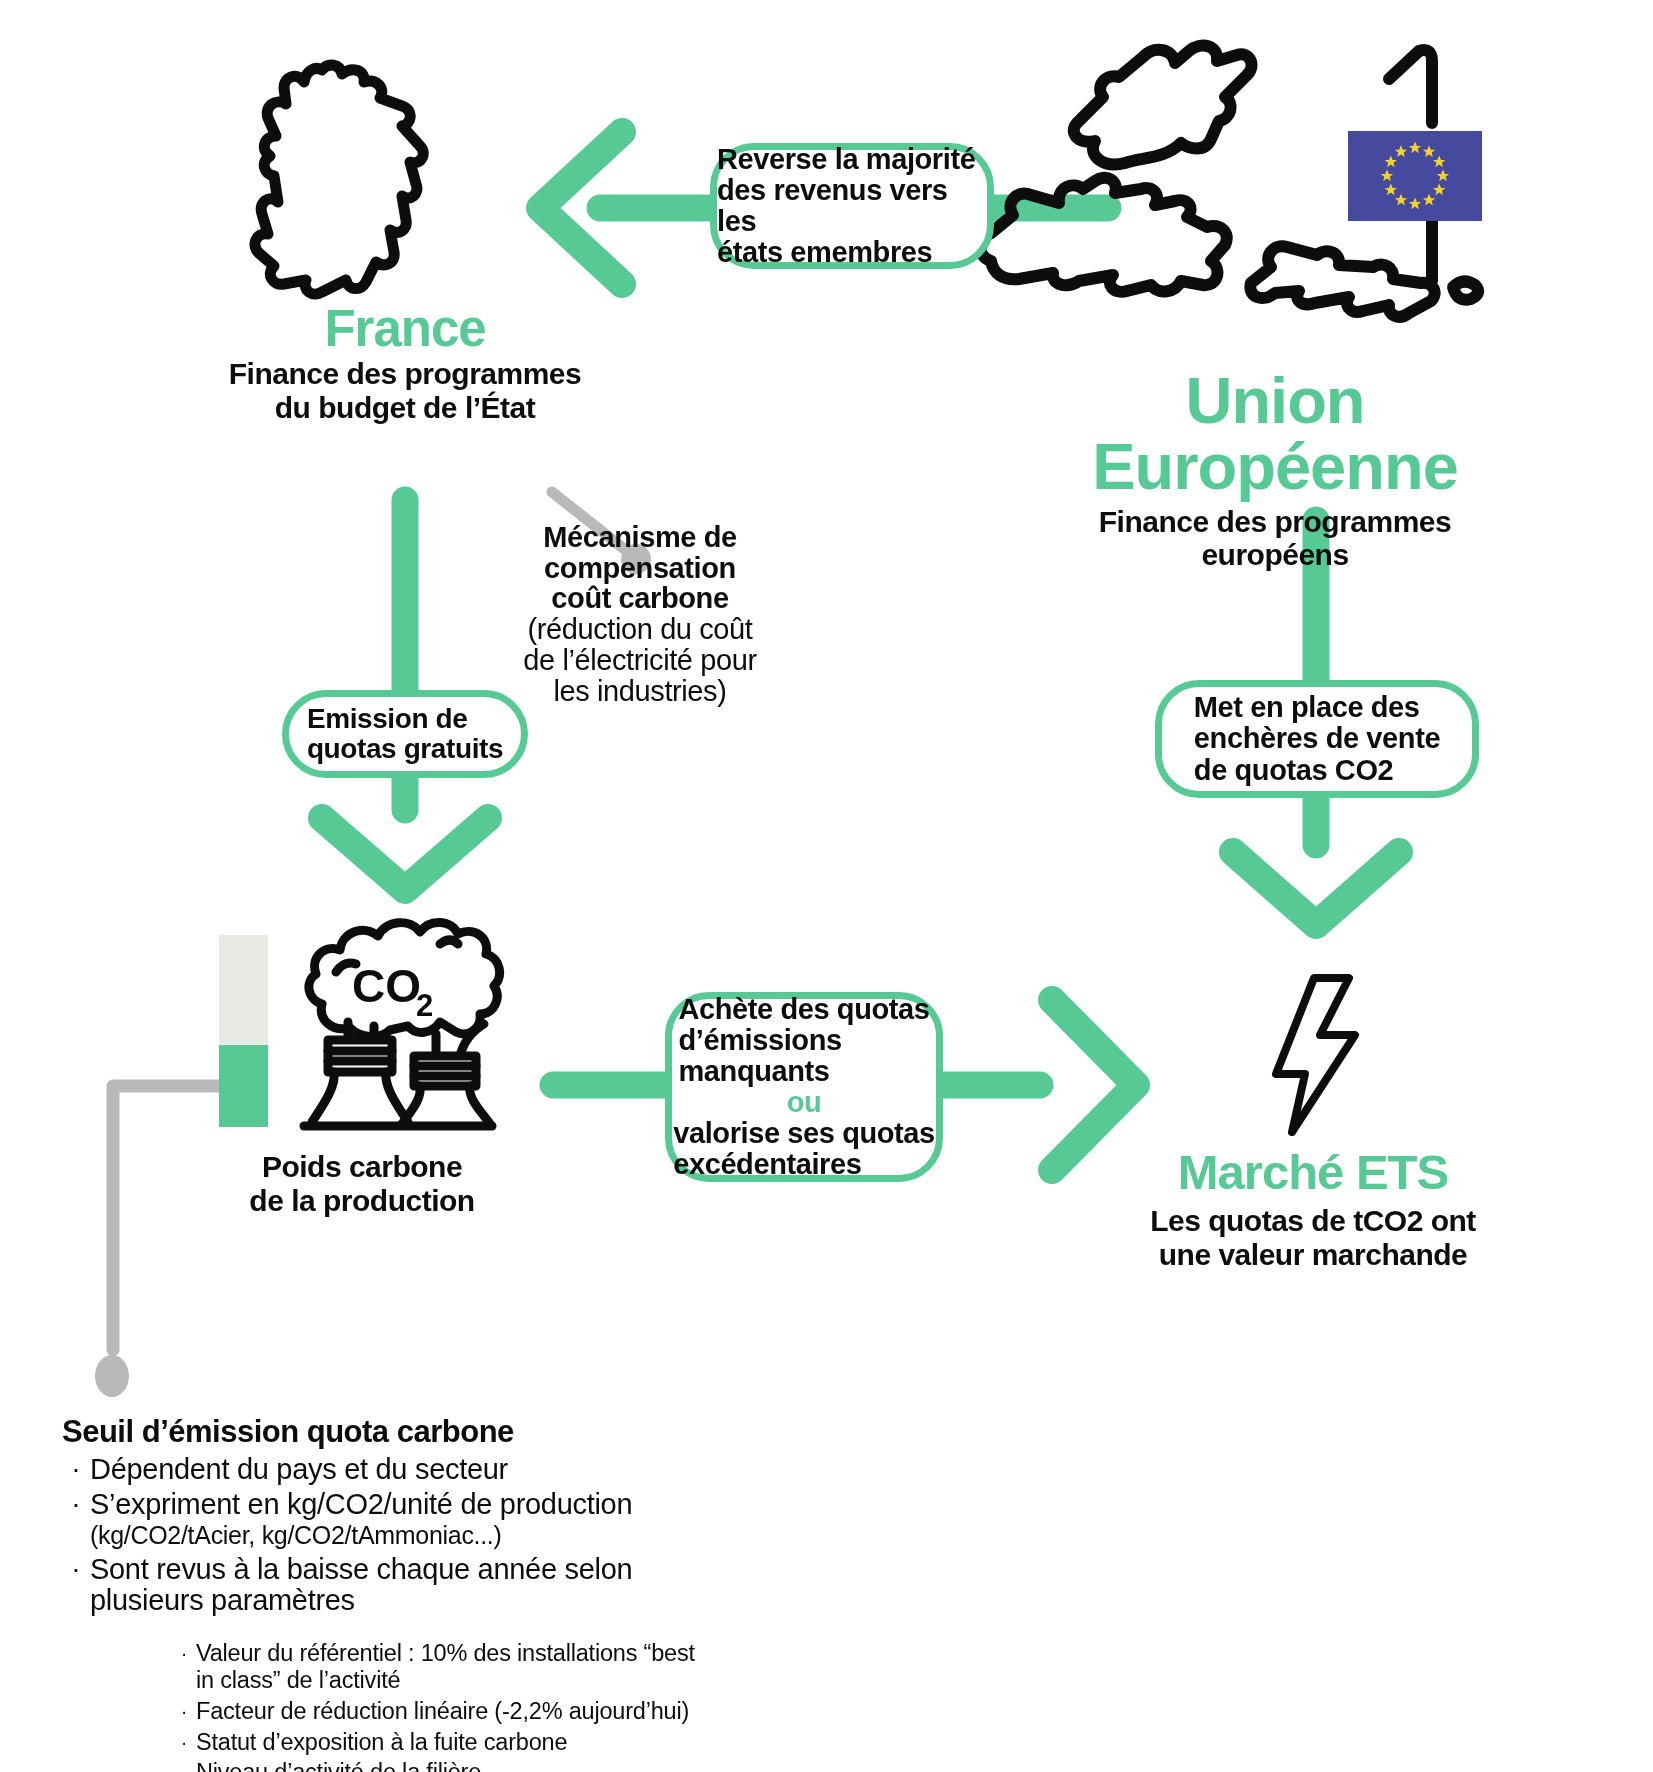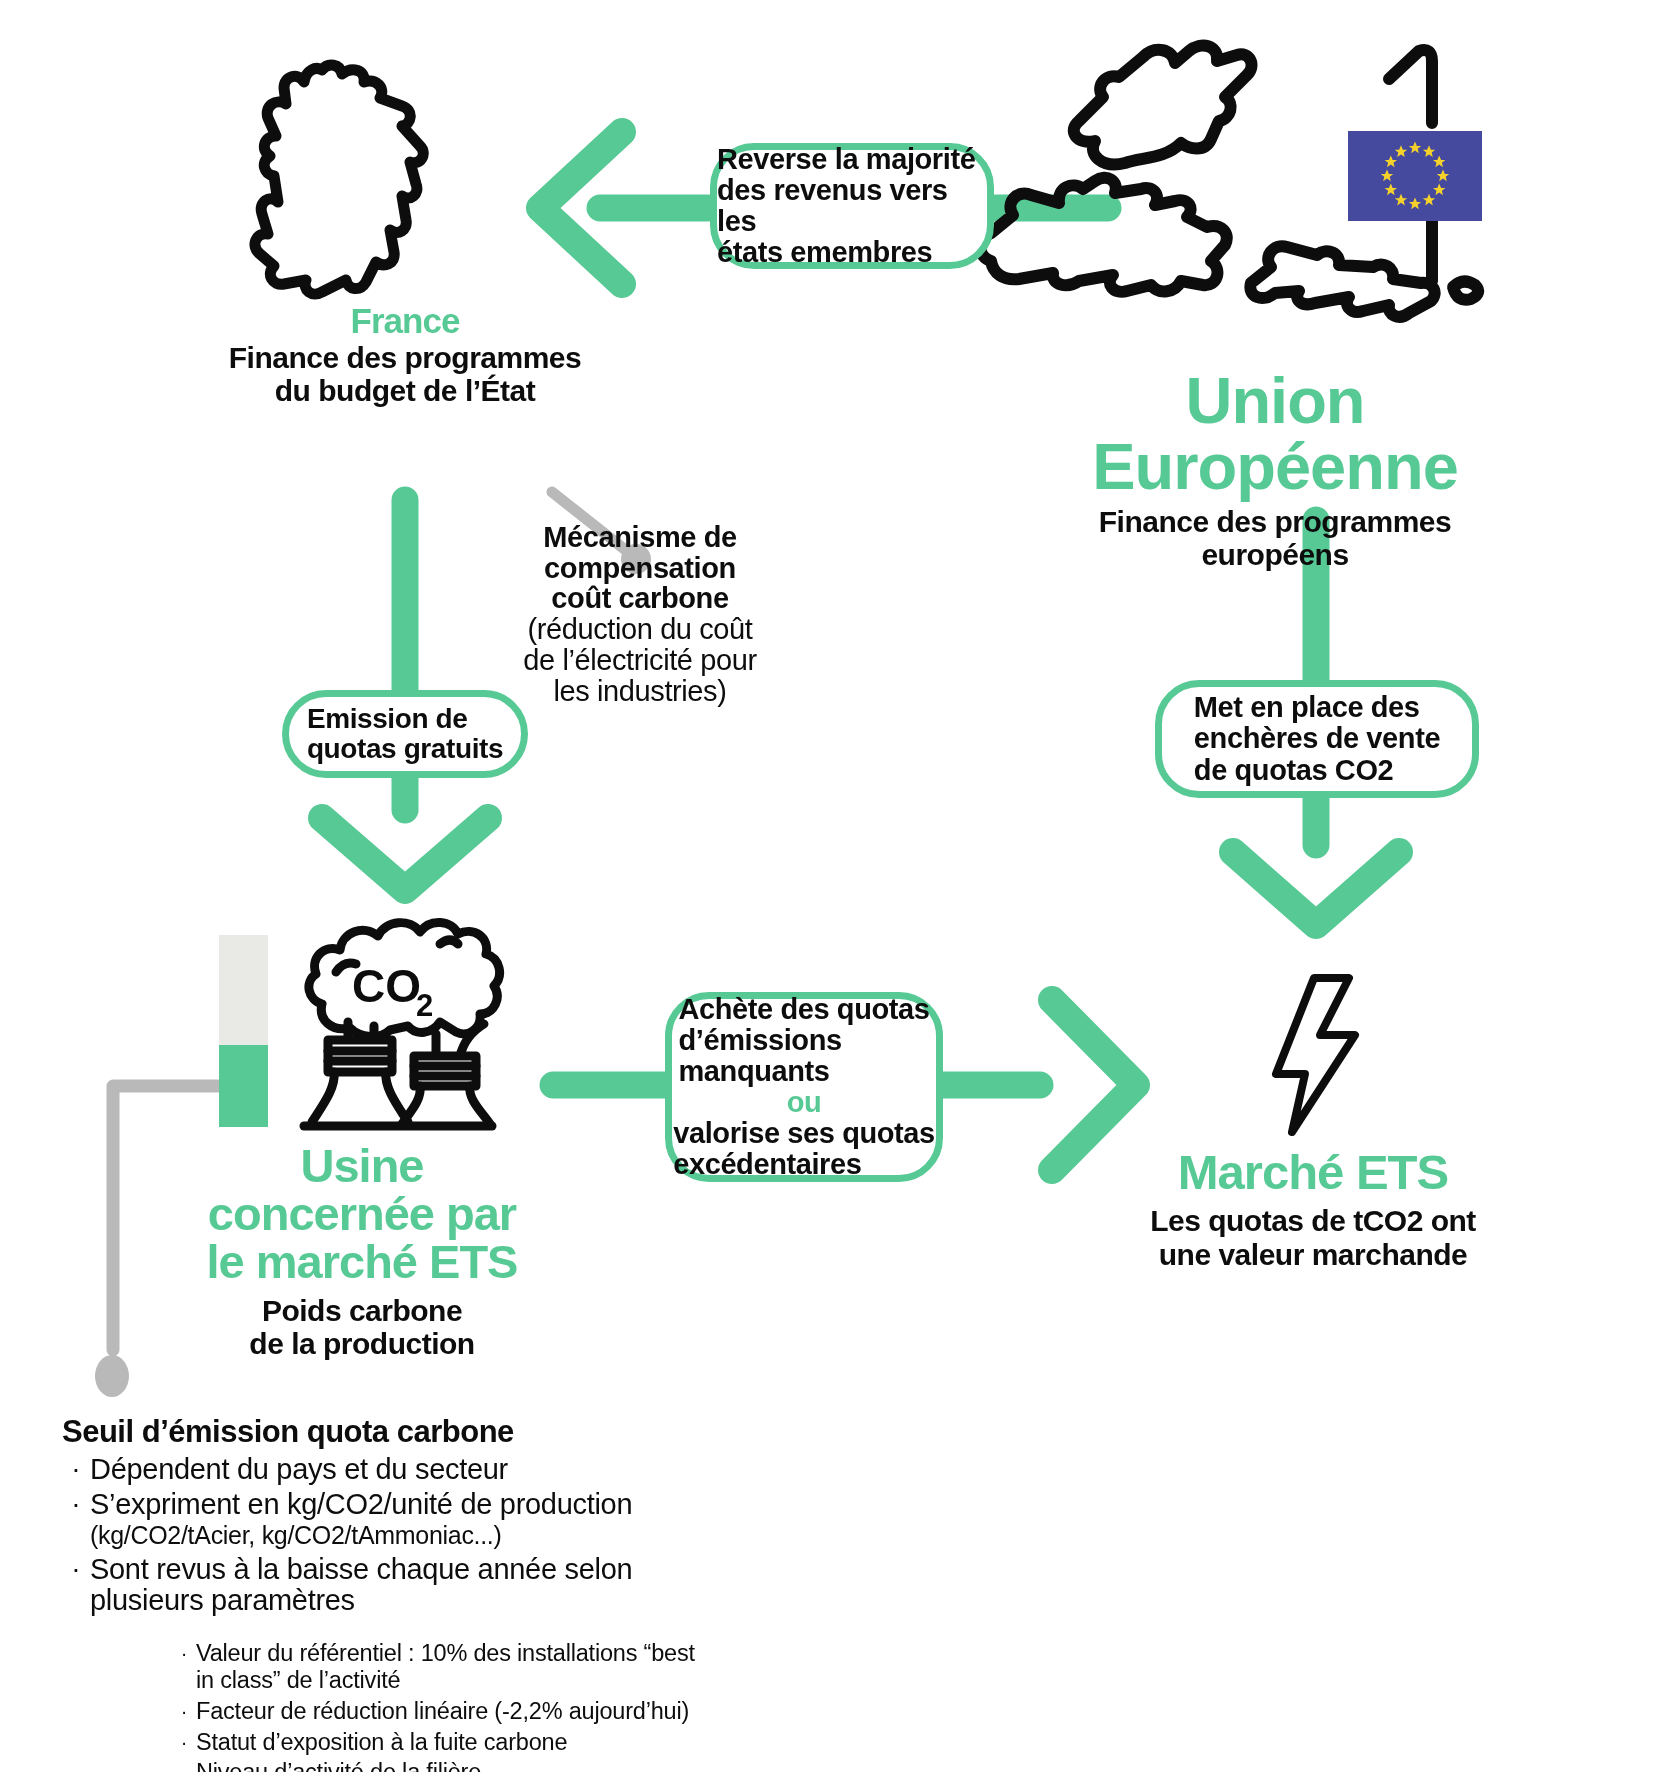--- a/index.html
+++ b/index.html
@@ -11,21 +11,21 @@
   svg{display:block;}
 
   
   #connector-layer{left:0;top:0;z-index:1;}
 
   
   .node-title{font-weight:800;color:#57C995;letter-spacing:-1px;line-height:1.02;}
   .node-sub{font-weight:800;color:#0d0d0d;letter-spacing:-0.5px;}
 
   .france-block{left:155px;top:303px;width:500px;z-index:2;}
-  .france-block .node-title{font-size:35px;}
+  .france-block .node-title{font-size:51px;}
   .france-block .node-sub{font-size:30px;line-height:1.12;margin-top:2px;}
 
   .eu-block{left:1025px;top:368px;width:500px;z-index:2;}
   .eu-block .node-title{font-size:65px;}
   .eu-block .node-sub{font-size:30px;line-height:1.12;margin-top:4px;}
 
   .usine-block{left:112px;top:1142px;width:500px;z-index:2;}
   .usine-block .node-title{font-size:47px;}
   .usine-block .node-sub{font-size:30px;line-height:1.12;margin-top:8px;}
 
@@ -198,23 +198,20 @@
 du budget de l’État</div>
 </div>
 
 <div class="abs center eu-block">
   <div class="node-title preline">Union Européenne</div>
   <div class="node-sub preline">Finance des programmes
 européens</div>
 </div>
 
 <div class="abs center usine-block">
-  <div class="node-title preline">Usine
-concernée par
-le marché ETS</div>
   <div class="node-sub preline">Poids carbone
 de la production</div>
 </div>
 
 <div class="abs center marche-block">
   <div class="node-title preline">Marché ETS</div>
   <div class="node-sub preline">Les quotas de tCO2 ont
 une valeur marchande</div>
 </div>
 

